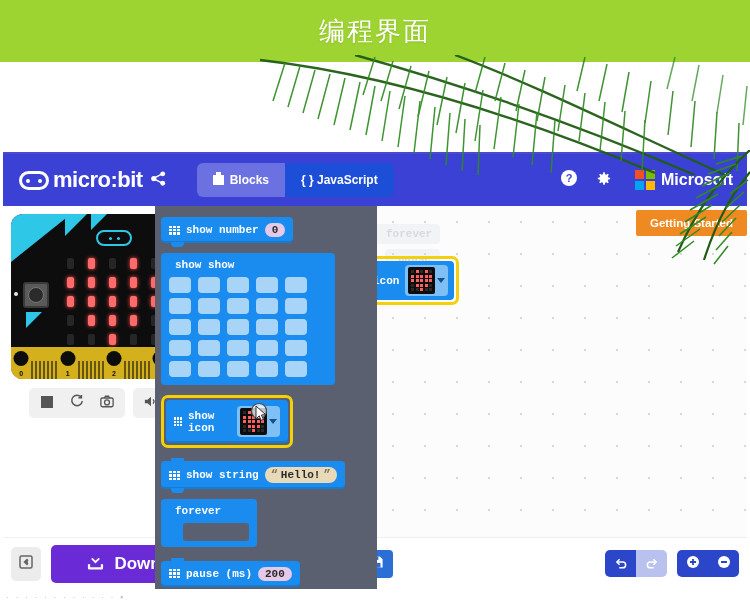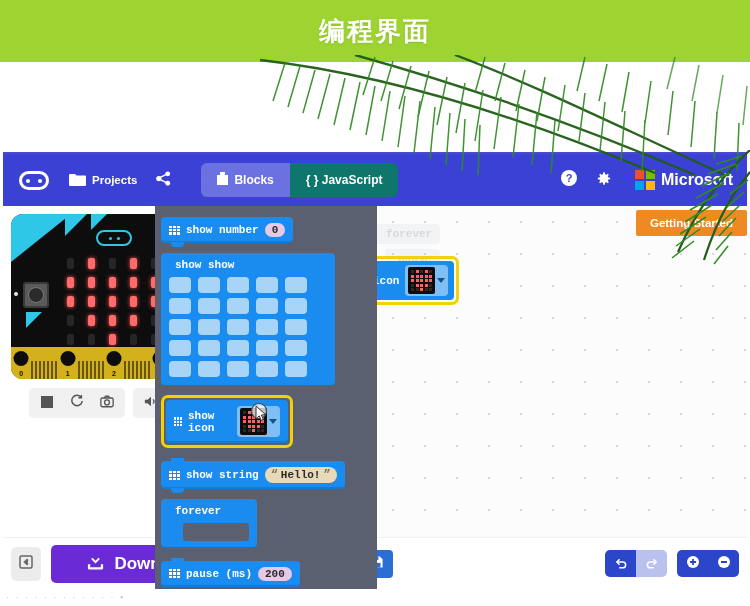--- a/index.html
+++ b/index.html
@@ -14,21 +14,21 @@
   
   .banner {
     position: absolute; left: 0; top: 0;
     width: 750px; height: 62px;
     background: #9ed432;
     display: flex; align-items: center; justify-content: center;
   }
   .banner-title {
     color: #ffffff;
     font-size: 26px;
-    font-weight: bold;
+    font-weight: normal;
     letter-spacing: 2px;
     text-shadow: 0 1px 2px rgba(0,0,0,.12);
   }
 
   
   .palm {
     position: absolute; left: 255px; top: 55px;
     width: 495px; height: 120px;
     pointer-events: none; z-index: 40;
   }
@@ -69,21 +69,21 @@
     color: #fff; font-size: 22px; font-weight: bold; letter-spacing: -0.5px;
   }
   .hdr-item {
     display: flex; align-items: center; gap: 6px;
     color: #fff; font-size: 11.5px; font-weight: bold;
     padding: 7px 10px; border-radius: 4px; margin-left: 6px;
     cursor: pointer;
   }
   .hdr-item .ic { display: inline-flex; }
   .toggle-group {
-    display: flex; background: #0f766e; border-radius: 6px;
+    display: flex; background: #1d4ed8; border-radius: 6px;
     margin-left: 22px; overflow: hidden;
   }
   .toggle-btn {
     display: flex; align-items: center; gap: 6px;
     color: #fff; font-size: 12px; font-weight: bold;
     padding: 9px 16px; cursor: pointer;
   }
   .toggle-btn.active { background: #6b71e0; }
   .hdr-right {
     margin-left: auto; display: flex; align-items: center; gap: 2px;
@@ -511,30 +511,23 @@
     </g>
   </g>
 </svg>
 
 <div class="app">
 
   <div class="mb-header">
 
     <div class="mb-logo">
       <div class="mb-logo-face"></div>
+      <span class="mb-logo-text">micro:bit</span>
     </div>
 
-    <div class="hdr-item">
-      <span class="ic">
-        <svg width="17" height="14" viewBox="0 0 17 14">
-            <path fill="#fff" d="M0 2a1 1 0 0 1 1-1h5l1.6 1.6H16a1 1 0 0 1 1 1V12a1 1 0 0 1-1 1H1a1 1 0 0 1-1-1z"></path>
-          </svg>
-      </span>
-      <span>Projects</span>
-    </div>
 
     <div class="icon-btn">
       <span>
         <svg width="15" height="15" viewBox="0 0 16 16">
           <circle cx="12.5" cy="3" r="2.6" fill="#fff"></circle>
             <circle cx="12.5" cy="13" r="2.6" fill="#fff"></circle>
           <circle cx="3" cy="8" r="2.8" fill="#fff"></circle>
           <path d="M4.6 6.8 11 3.6M4.6 9.2 11 12.4" stroke="#fff" stroke-width="1.6"></path>
         </svg>
       </span>

